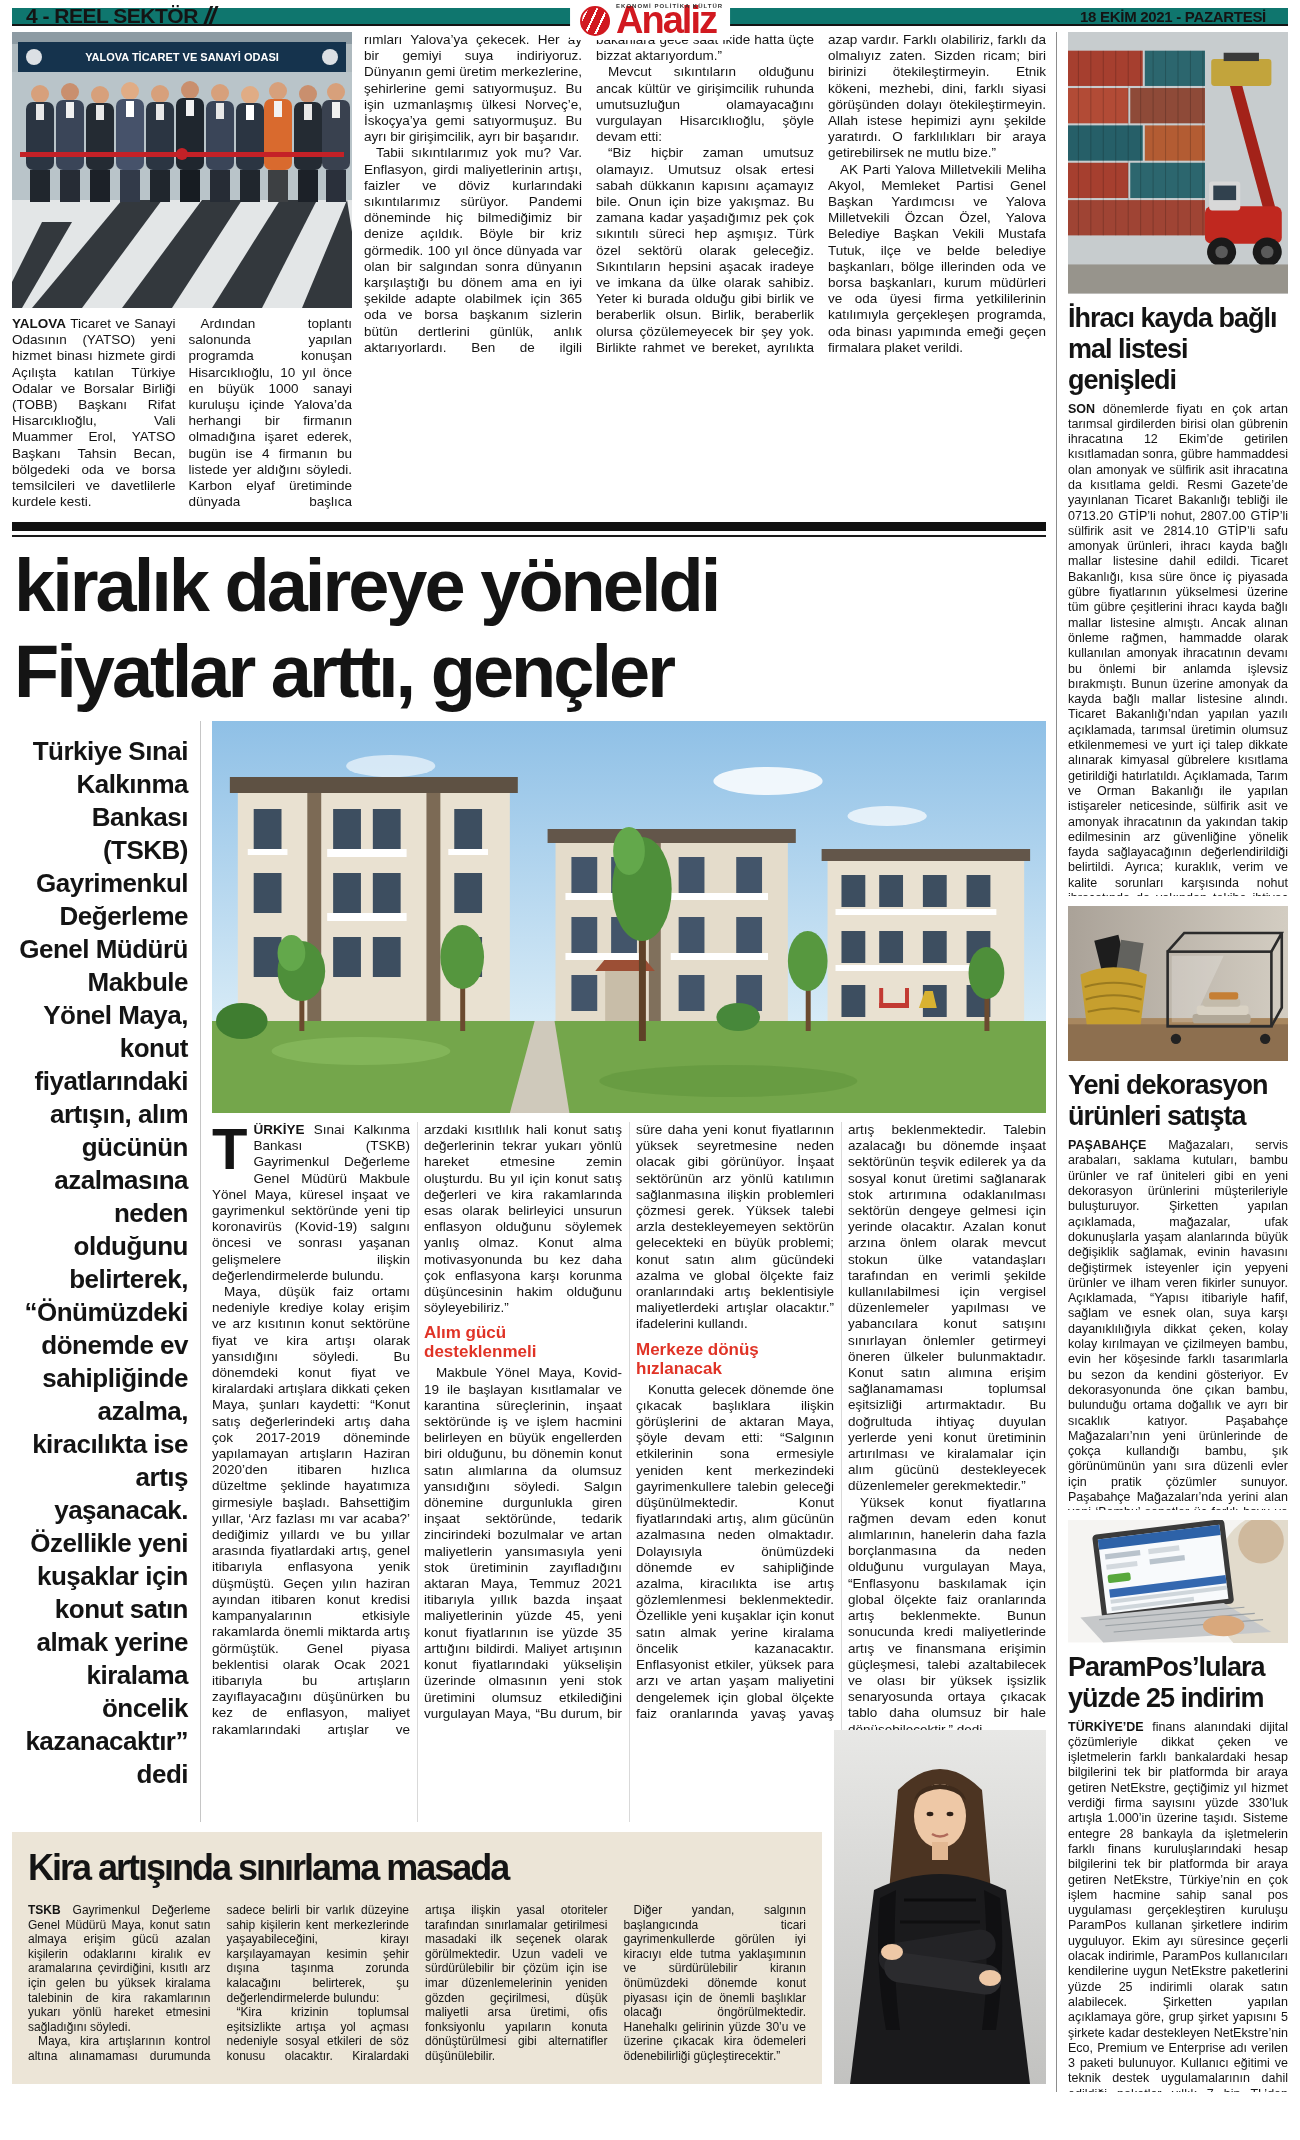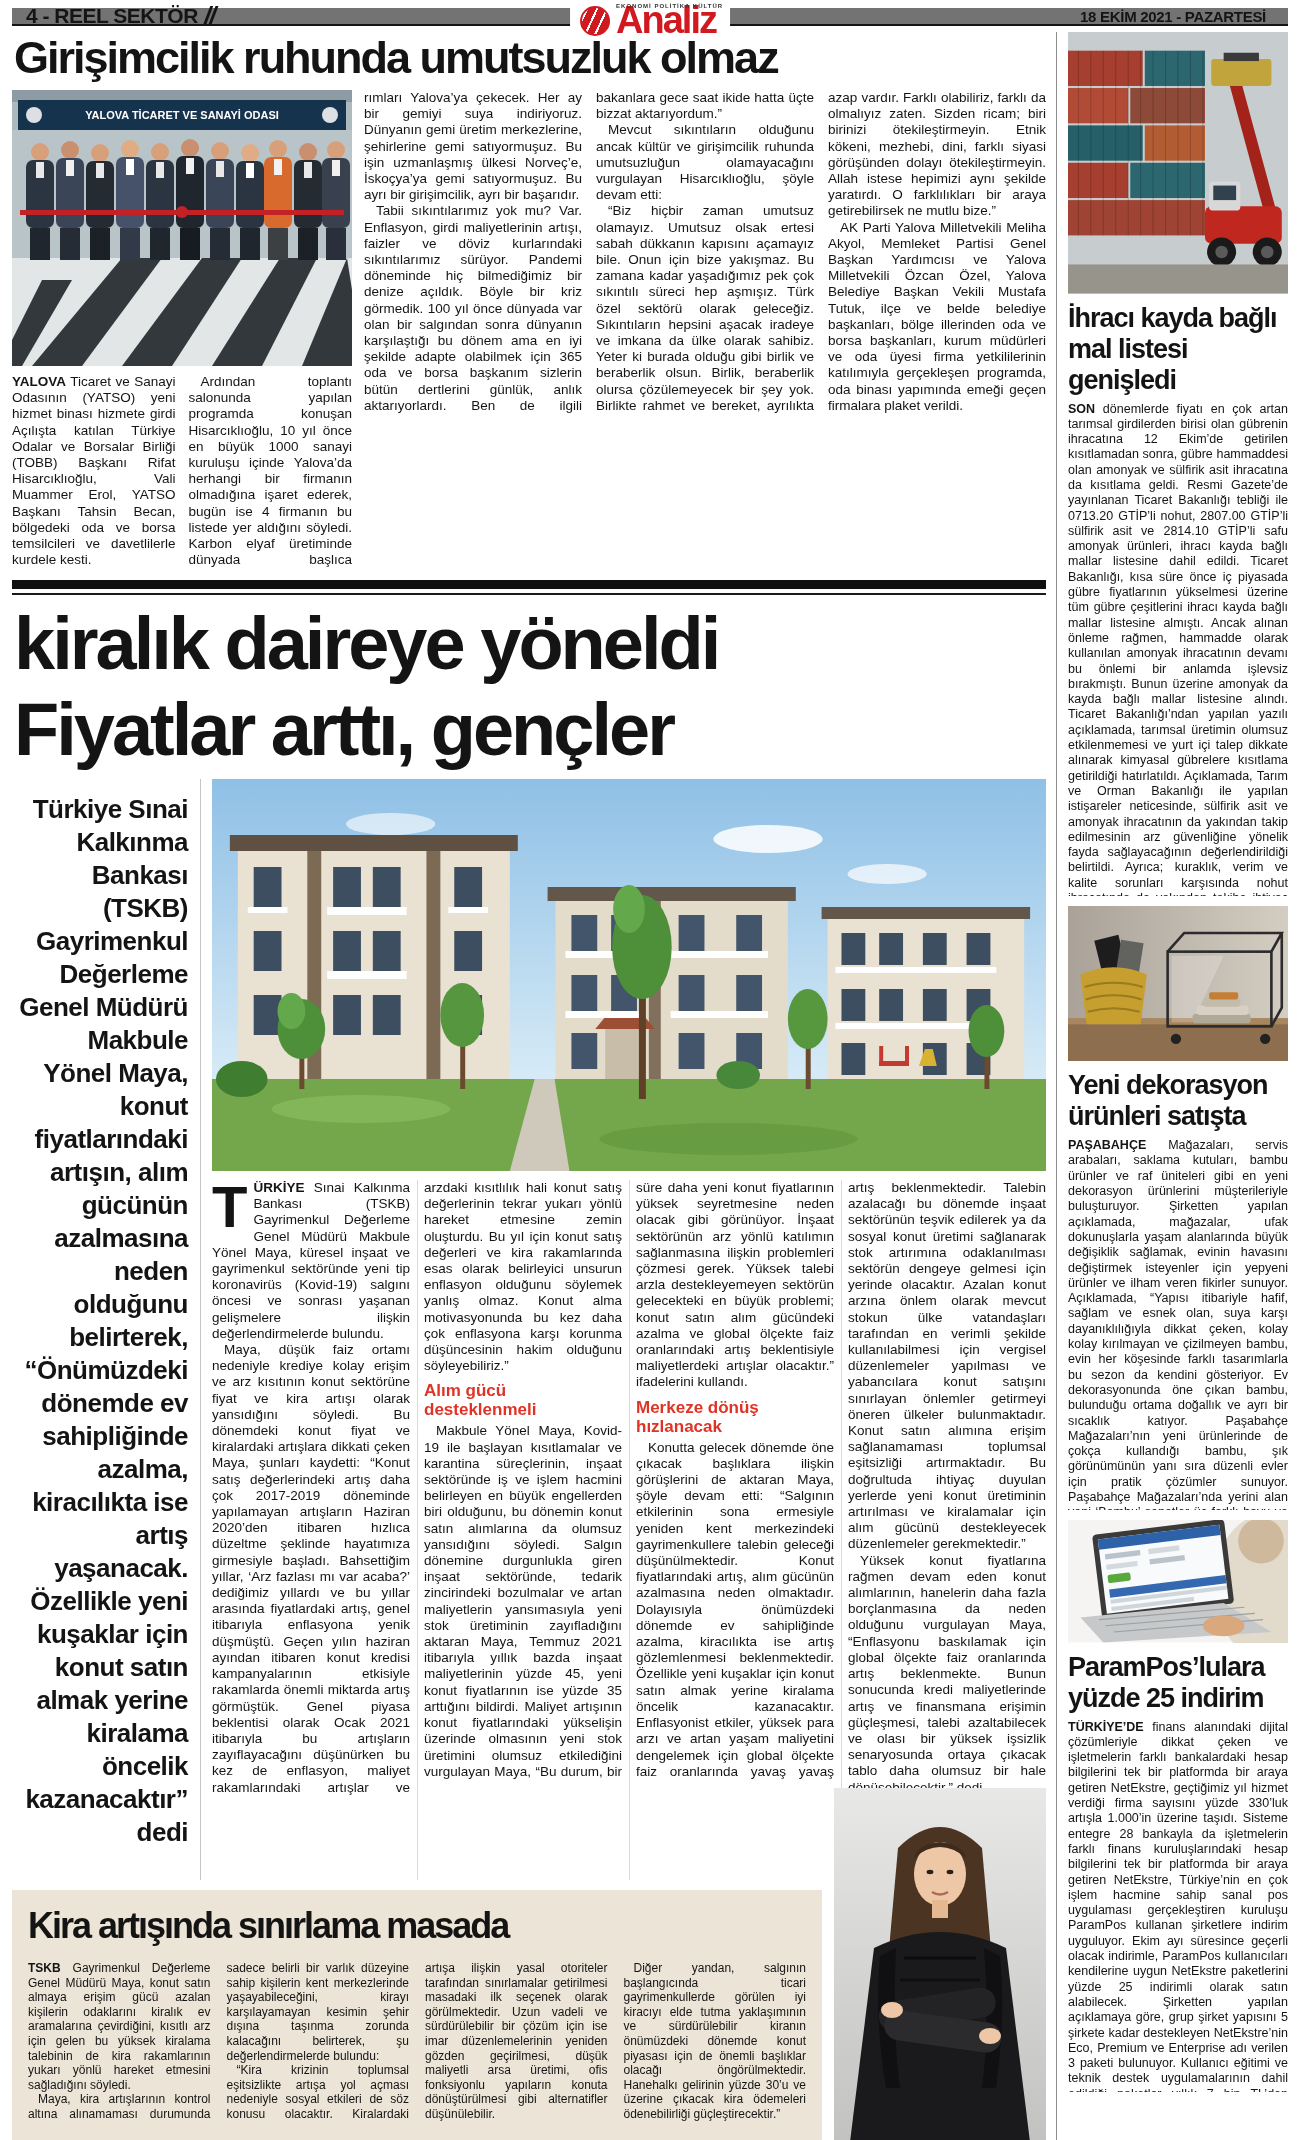--- a/index.html
+++ b/index.html
@@ -1,21 +1,21 @@
 <!DOCTYPE html>
 <html><head>
 <meta charset="utf-8">
 <style>
   * { margin:0; padding:0; box-sizing:border-box; }
   html,body { width:1300px; height:2140px; background:#ffffff; overflow:hidden;
               font-family:"Liberation Sans", sans-serif; color:#141414; }
   .page { width:1300px; height:2140px; padding:8px 12px 0 12px; position:relative; }
 
   
-  .masthead { height:18px; background:#737373; border-bottom:2px solid #141414;
+  .masthead { height:18px; background:#0f766e; border-bottom:2px solid #141414;
               display:flex; align-items:center; position:relative; margin-bottom:6px; }
   .mh-left { font-size:21px; font-weight:bold; letter-spacing:-0.5px; padding-left:14px; white-space:nowrap; }
   .mh-slashes { font-style:italic; font-weight:bold; font-size:26px; letter-spacing:-2px; margin-left:6px; }
   .mh-center { position:absolute; left:50%; transform:translateX(-50%); top:-6px;
                background:#ffffff; padding:0 14px 2px 10px; display:flex; align-items:flex-end; gap:6px; }
   .mh-tagline { position:absolute; top:1px; left:46px; font-size:6px; letter-spacing:1px; color:#333; font-weight:bold; }
   .logo-ball { width:30px; height:30px; border-radius:50%;
                background:repeating-linear-gradient(115deg,#d11920 0 4px,#ffffff 4px 6px,#d11920 6px 9px);
                border:2px solid #d11920; margin-bottom:2px; }
   .logo-word { font-size:38px; font-weight:bold; letter-spacing:-2px; color:#d11920; line-height:36px; }
@@ -91,21 +91,20 @@
       <span class="logo-word">Analiz</span>
     </div>
     <span class="mh-right">18 EKİM 2021 - PAZARTESİ</span>
   </header>
 
   <div class="content">
 
     <main>
 
       <section>
-        <h1 class="a1-head">Girişimcilik ruhunda umutsuzluk olmaz</h1>
         <div class="a1-row bodytext">
           <div class="a1-left">
             <figure>
               <svg width="340" height="276" viewBox="0 0 340 276" xmlns="http://www.w3.org/2000/svg">
                 <rect x="0" y="0" width="340" height="276" fill="#aeb9be"></rect>
                 <rect x="0" y="0" width="340" height="12" fill="#8d9ba3"></rect>
                 <rect x="6" y="10" width="328" height="30" fill="#15334d"></rect>
                 <circle cx="22" cy="25" r="8" fill="#ffffff" opacity="0.85"></circle>
                 <circle cx="318" cy="25" r="8" fill="#ffffff" opacity="0.85"></circle>
                 <text x="170" y="29" text-anchor="middle" font-size="11" font-weight="bold" fill="#ffffff">YALOVA TİCARET VE SANAYİ ODASI</text>

